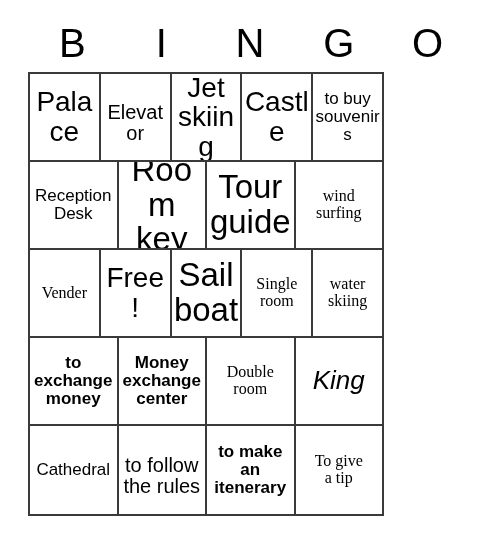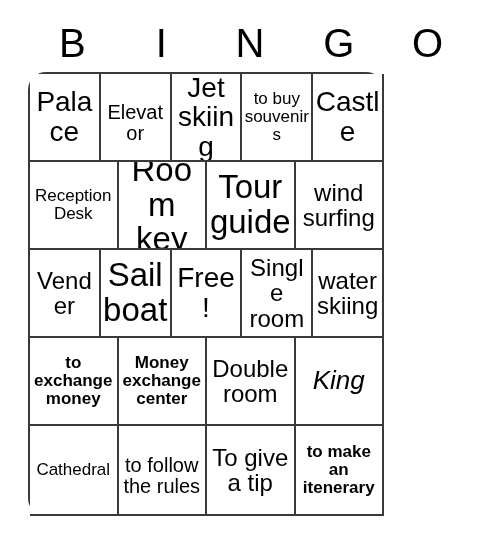--- a/index.html
+++ b/index.html
@@ -41,21 +41,20 @@
     color: #000;
     user-select: none;
   }
 
   
   .grid {
     width: 356px;
     border-left: 2px solid #3a3a3a;
     border-top: 2px solid #3a3a3a;
     box-sizing: border-box;
-    border-radius: 18px;
   }
   .grid-row {
     display: flex;
     width: 100%;
     height: 88px;
   }
   .grid-row:last-child { height: 90px; }
 
   .cell {
     flex: 1 1 0;
@@ -76,21 +75,21 @@
     width: 100%;
     line-height: 1.06;
     white-space: pre-line;
     word-break: break-word;
   }
 
   
   .fs-xxl .cell-text { font-size: 26px; font-style: italic; }
   .fs-xl  .cell-text { font-size: 33px; }
   .fs-lg  .cell-text { font-size: 28px; }
-  .fs-md  .cell-text { font-size: 24px; }
+  .fs-md  .cell-text { font-size: 16px; font-family: Liberation Serif, serif; }
   .fs-sm  .cell-text { font-size: 20px; margin-top: 12px; }
   .fs-xs  .cell-text { font-size: 17px; }
   .fs-xxs .cell-text { font-size: 17px; font-weight: bold; }
 </style>
 </head>
 <body>
 
 <div id="bingo-card">
 
   <div class="header-row">
@@ -106,27 +105,27 @@
         <div class="cell fs-lg">
           <span class="cell-text">Palace</span>
         </div>
         <div class="cell fs-sm">
           <span class="cell-text">Elevator</span>
         </div>
         <div class="cell fs-lg">
           <span class="cell-text">Jet
 skiing</span>
         </div>
+        <div class="cell fs-lg">
+          <span class="cell-text">Castle</span>
+        </div>
         <div class="cell fs-xs">
           <span class="cell-text">to buy
 souvenirs</span>
         </div>
-        <div class="cell fs-lg">
-          <span class="cell-text">Castle</span>
-        </div>
       </div>
       <div class="grid-row">
         <div class="cell fs-xs">
           <span class="cell-text">Reception
 Desk</span>
         </div>
         <div class="cell fs-xl">
           <span class="cell-text">Room
 key</span>
         </div>
@@ -136,26 +135,26 @@
         </div>
         <div class="cell fs-md">
           <span class="cell-text">wind
 surfing</span>
         </div>
       </div>
       <div class="grid-row">
         <div class="cell fs-md">
           <span class="cell-text">Vender</span>
         </div>
+        <div class="cell fs-lg">
+          <span class="cell-text">Free!</span>
+        </div>
         <div class="cell fs-xl">
           <span class="cell-text">Sail
 boat</span>
-        </div>
-        <div class="cell fs-lg">
-          <span class="cell-text">Free!</span>
         </div>
         <div class="cell fs-md">
           <span class="cell-text">Single
 room</span>
         </div>
         <div class="cell fs-md">
           <span class="cell-text">water
 skiing</span>
         </div>
       </div>
@@ -179,25 +178,25 @@
         </div>
       </div>
       <div class="grid-row">
         <div class="cell fs-xs">
           <span class="cell-text">Cathedral</span>
         </div>
         <div class="cell fs-sm">
           <span class="cell-text">to follow
 the rules</span>
         </div>
-        <div class="cell fs-md">
-          <span class="cell-text">To give
-a tip</span>
-        </div>
         <div class="cell fs-xxs">
           <span class="cell-text">to make
 an
 itenerary</span>
         </div>
+        <div class="cell fs-md">
+          <span class="cell-text">To give
+a tip</span>
+        </div>
       </div>
     </div>
 
 </div>
 
 </body></html>

